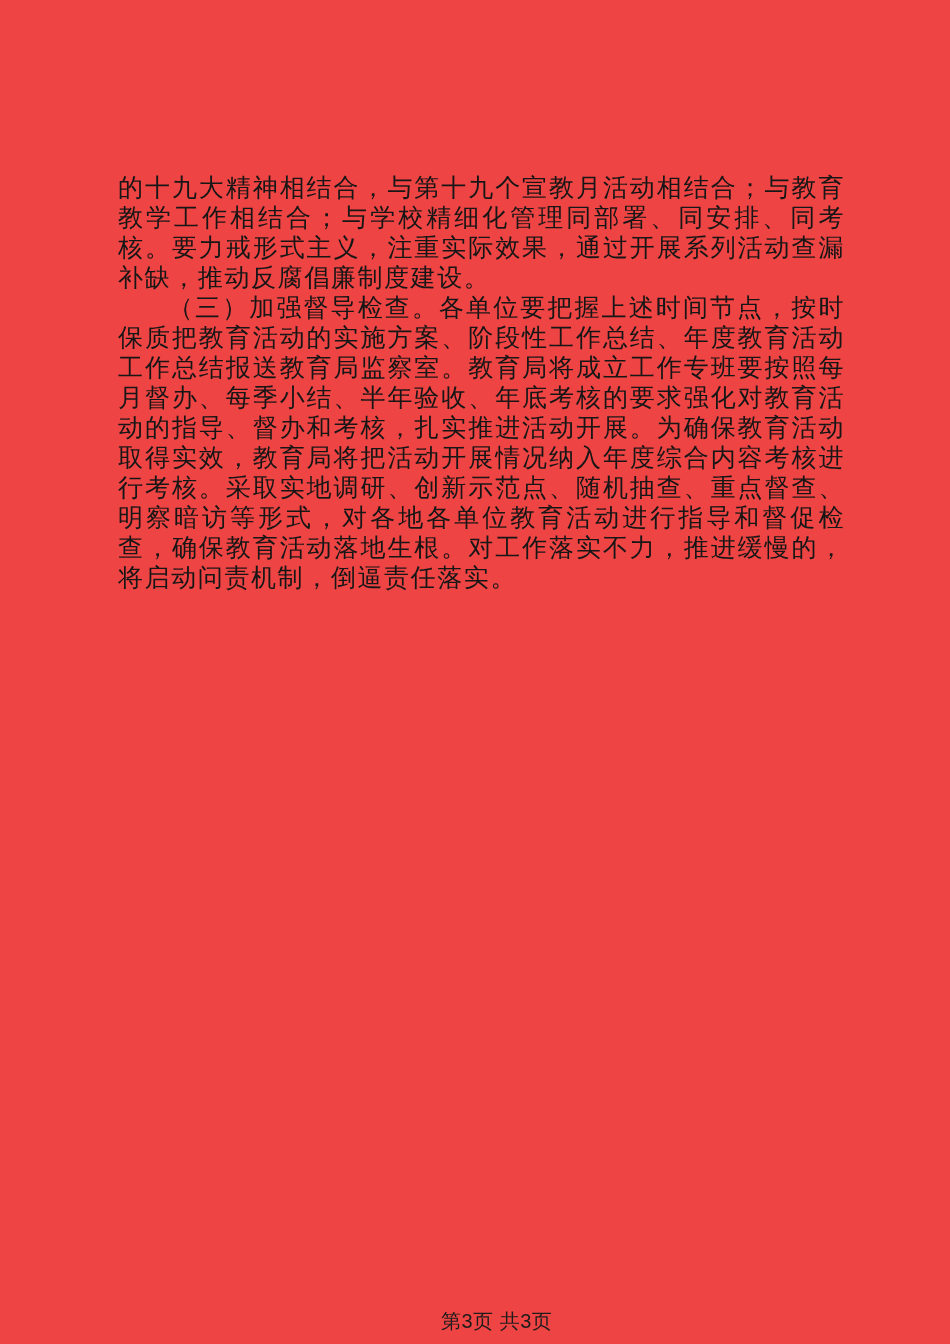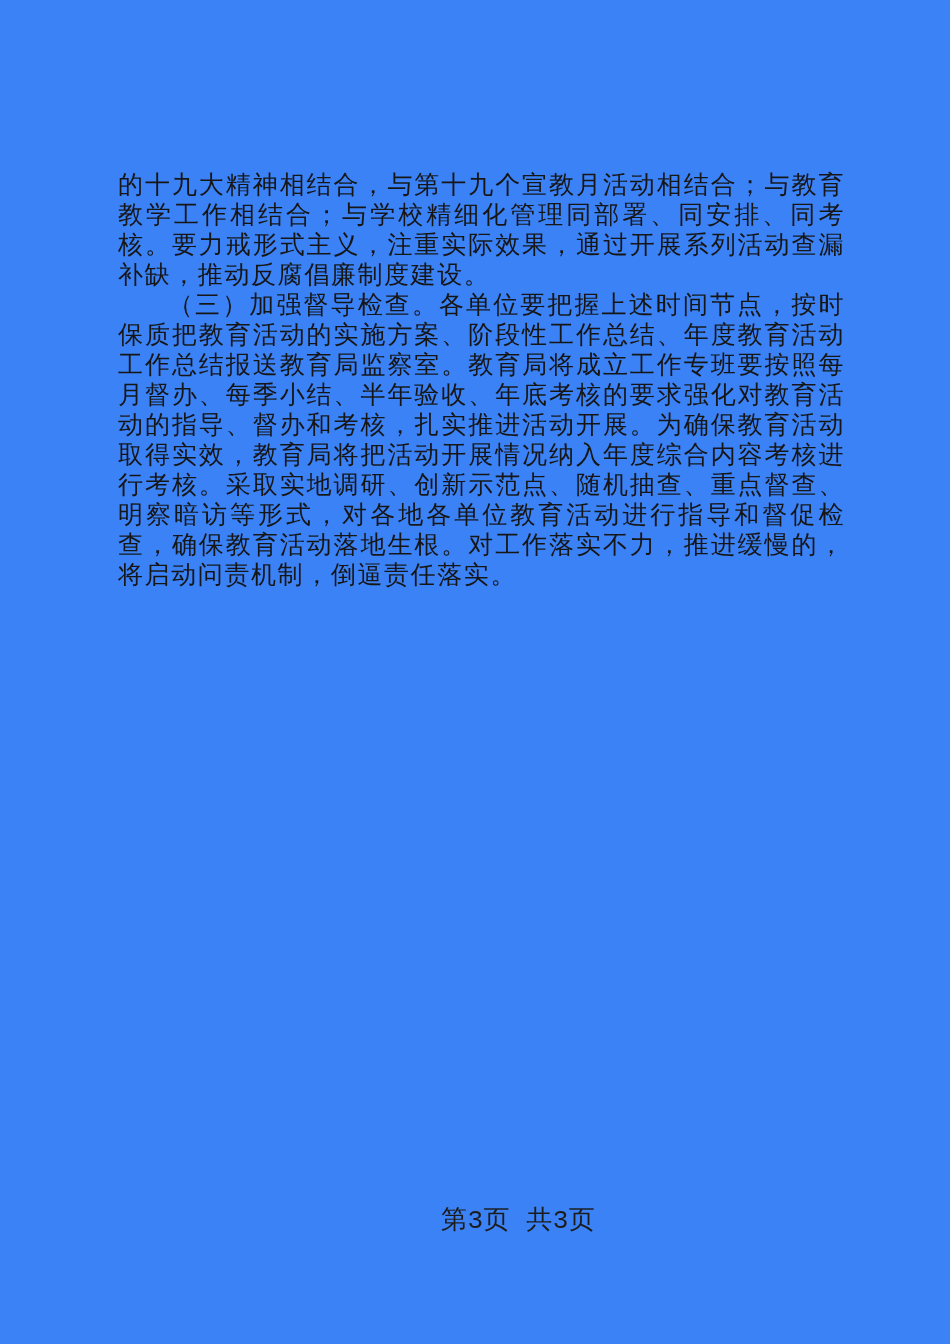--- a/index.html
+++ b/index.html
@@ -4,23 +4,23 @@
 <style>
   html, body {
     margin: 0;
     padding: 0;
     background: #ffffff;
   }
   .page {
     position: relative;
     width: 950px;
     height: 1344px;
-    background: #3b82f6;
+    background: #ef4444;
     overflow: hidden;
-    font-family: Liberation Mono, monospace;
+    font-family: Liberation Sans, sans-serif;
     color: #161616;
   }
   .doc-body {
     position: absolute;
     left: 118px;
     top: 172px;
     width: 727px;
   }
   .doc-body p {
     margin: 0;
@@ -32,22 +32,22 @@
     text-justify: inter-character;
     font-weight: 400;
     word-break: break-all;
   }
   .doc-body p.indented {
     text-indent: 2em;
   }
   .page-footer {
     position: absolute;
     left: 441px;
-    top: 1209px;
-    font-size: 26px;
+    top: 1309px;
+    font-size: 20px;
     line-height: 24px;
     letter-spacing: 0.5px;
     color: #1c1c1c;
     white-space: nowrap;
   }
 </style>
 </head>
 <body>
 
 <div class="page">

